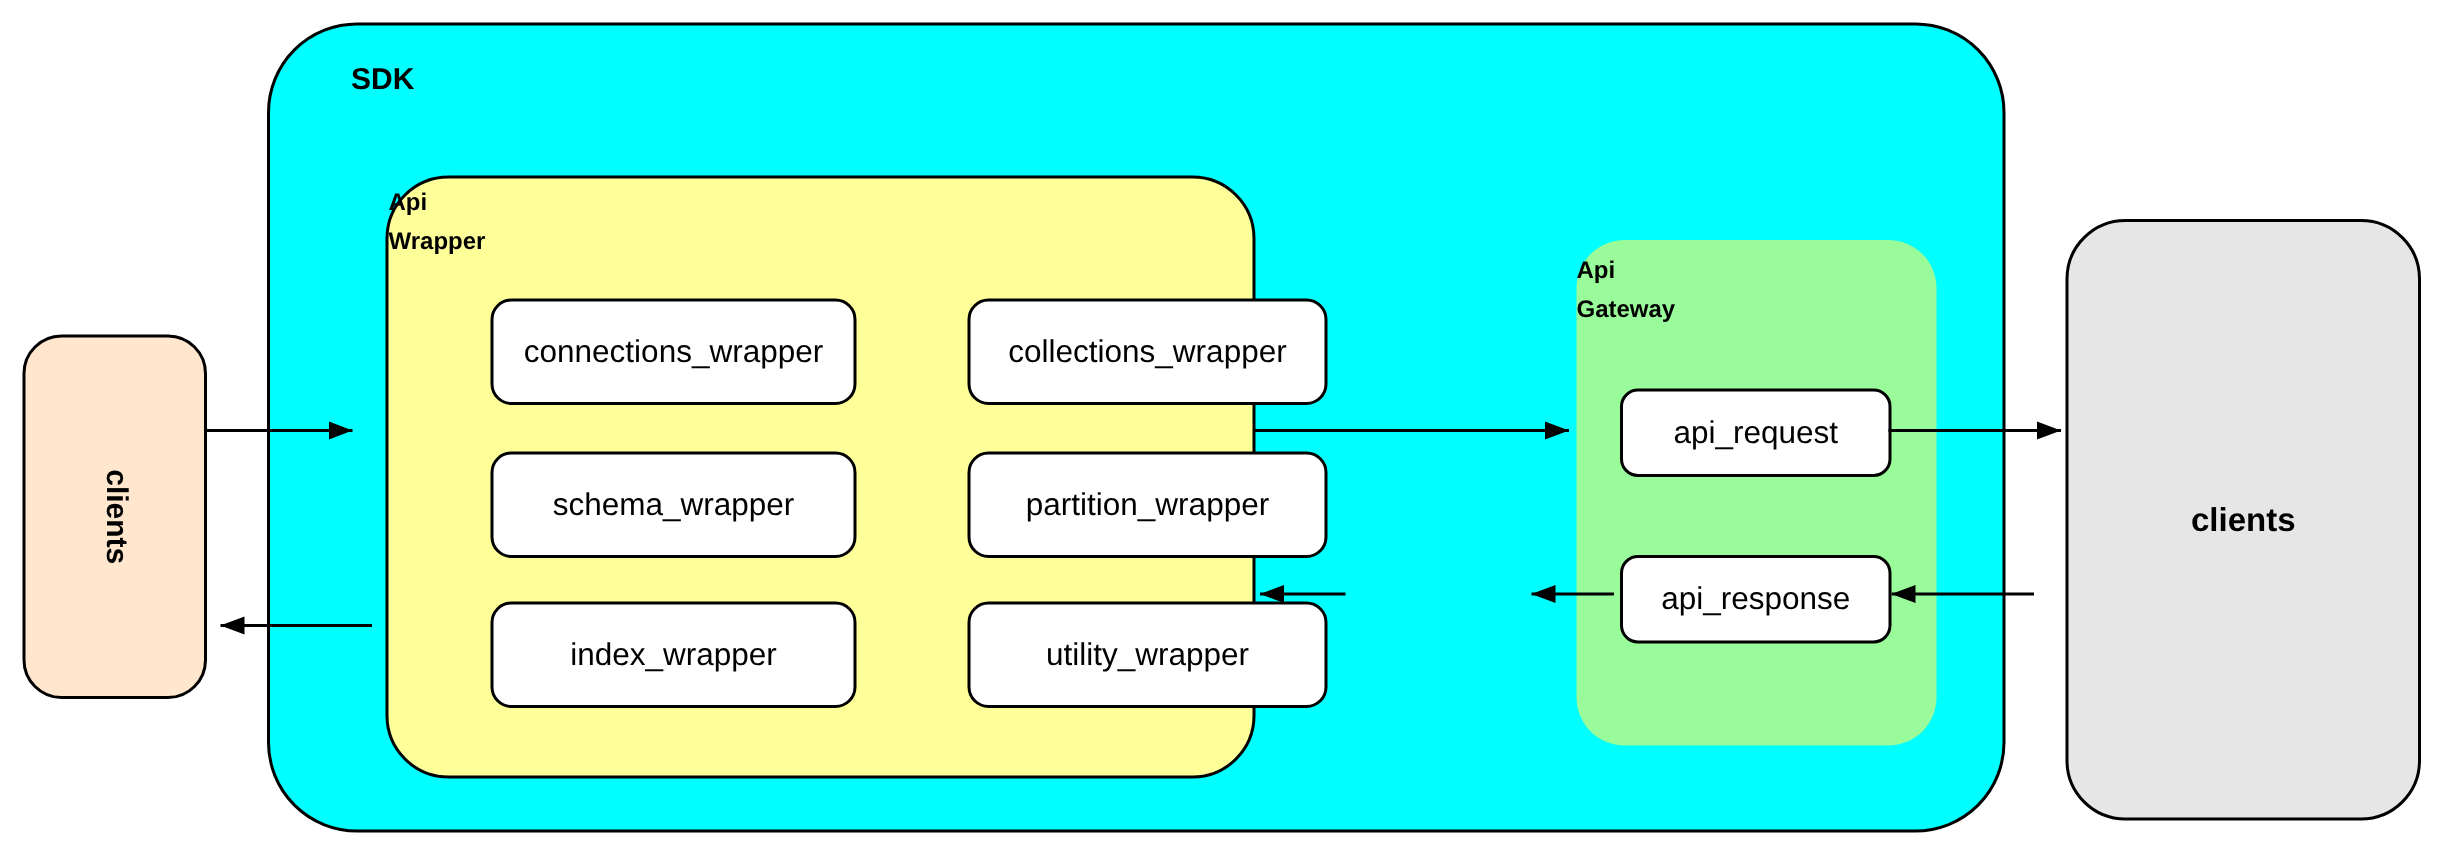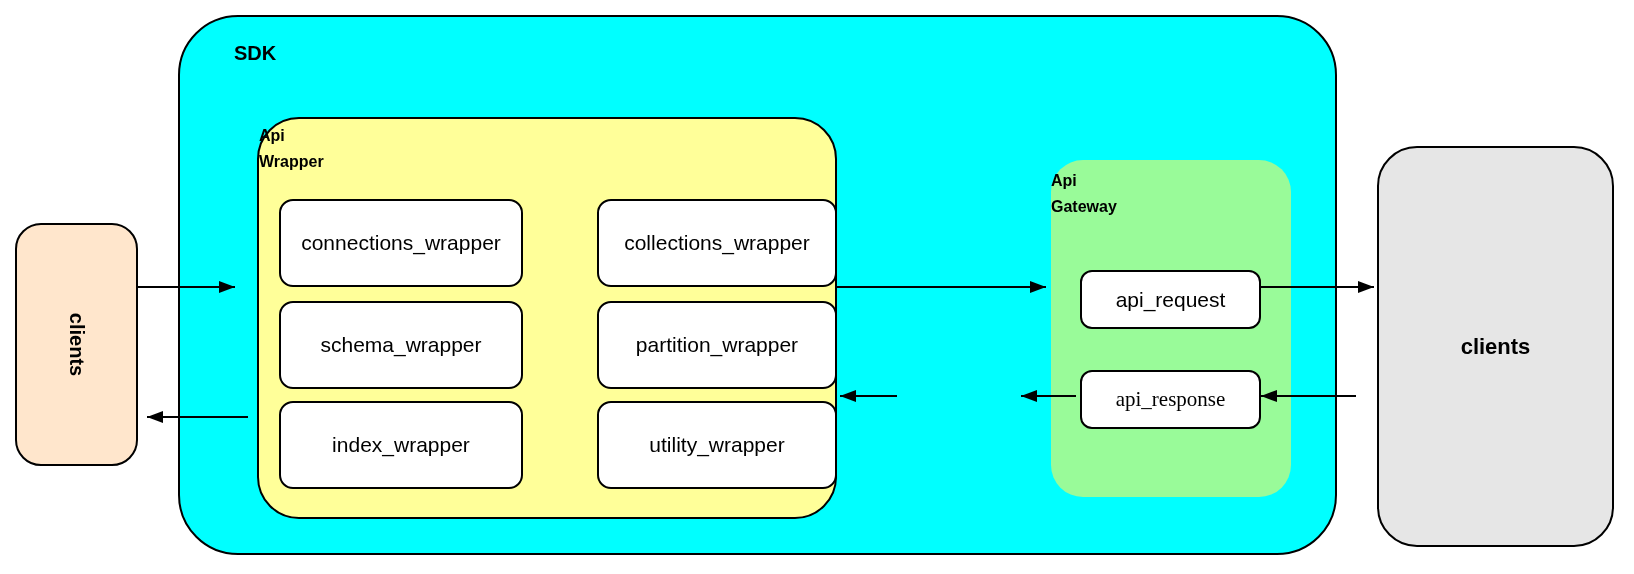--- a/index.html
+++ b/index.html
@@ -49,26 +49,27 @@
     border: 2px solid var(--border);
     border-radius: 42px;
   }
   .two-line-label {
     position: absolute; left: 0; top: 4px; width: 132px;
     font-weight: bold; font-size: 16px; line-height: 26px;
     white-space: pre-line;
   }
   .wbox {
     position: absolute;
-    height: 88px;
+    height: 71px;
     background: var(--box-fill);
     border: 2px solid var(--border);
     border-radius: 14px;
     display: flex; align-items: center; justify-content: center;
     font-size: 21px;
+    margin-left: 48px;
   }
   .wbox.c1 { left: 20px;  width: 244px; }
   .wbox.c2 { left: 338px; width: 240px; }
   .wbox.r1 { top: 80px; }
   .wbox.r2 { top: 182px; }
   .wbox.r3 { top: 282px; }
 
   
   .checker {
     position: absolute;
@@ -91,22 +92,22 @@
   .api-gateway .two-line-label { top: 8px; }
   .gbox {
     position: absolute;
     left: 29px; width: 181px; height: 59px;
     background: var(--box-fill);
     border: 2px solid var(--border);
     border-radius: 12px;
     display: flex; align-items: center; justify-content: center;
     font-size: 21px;
   }
-  .gbox.request  { top: 110px; }
-  .gbox.response { top: 210px; font-family: Liberation Serif, serif; }
+  .gbox.request  { top: 99px; }
+  .gbox.response { top: 210px; }
 
   
   .milvus {
     left: 1377px; top: 146px; width: 237px; height: 401px;
     background: var(--milvus-fill);
     border-radius: 40px;
     display: flex; align-items: center; justify-content: center;
     font-weight: bold; font-size: 22px;
   }
 

